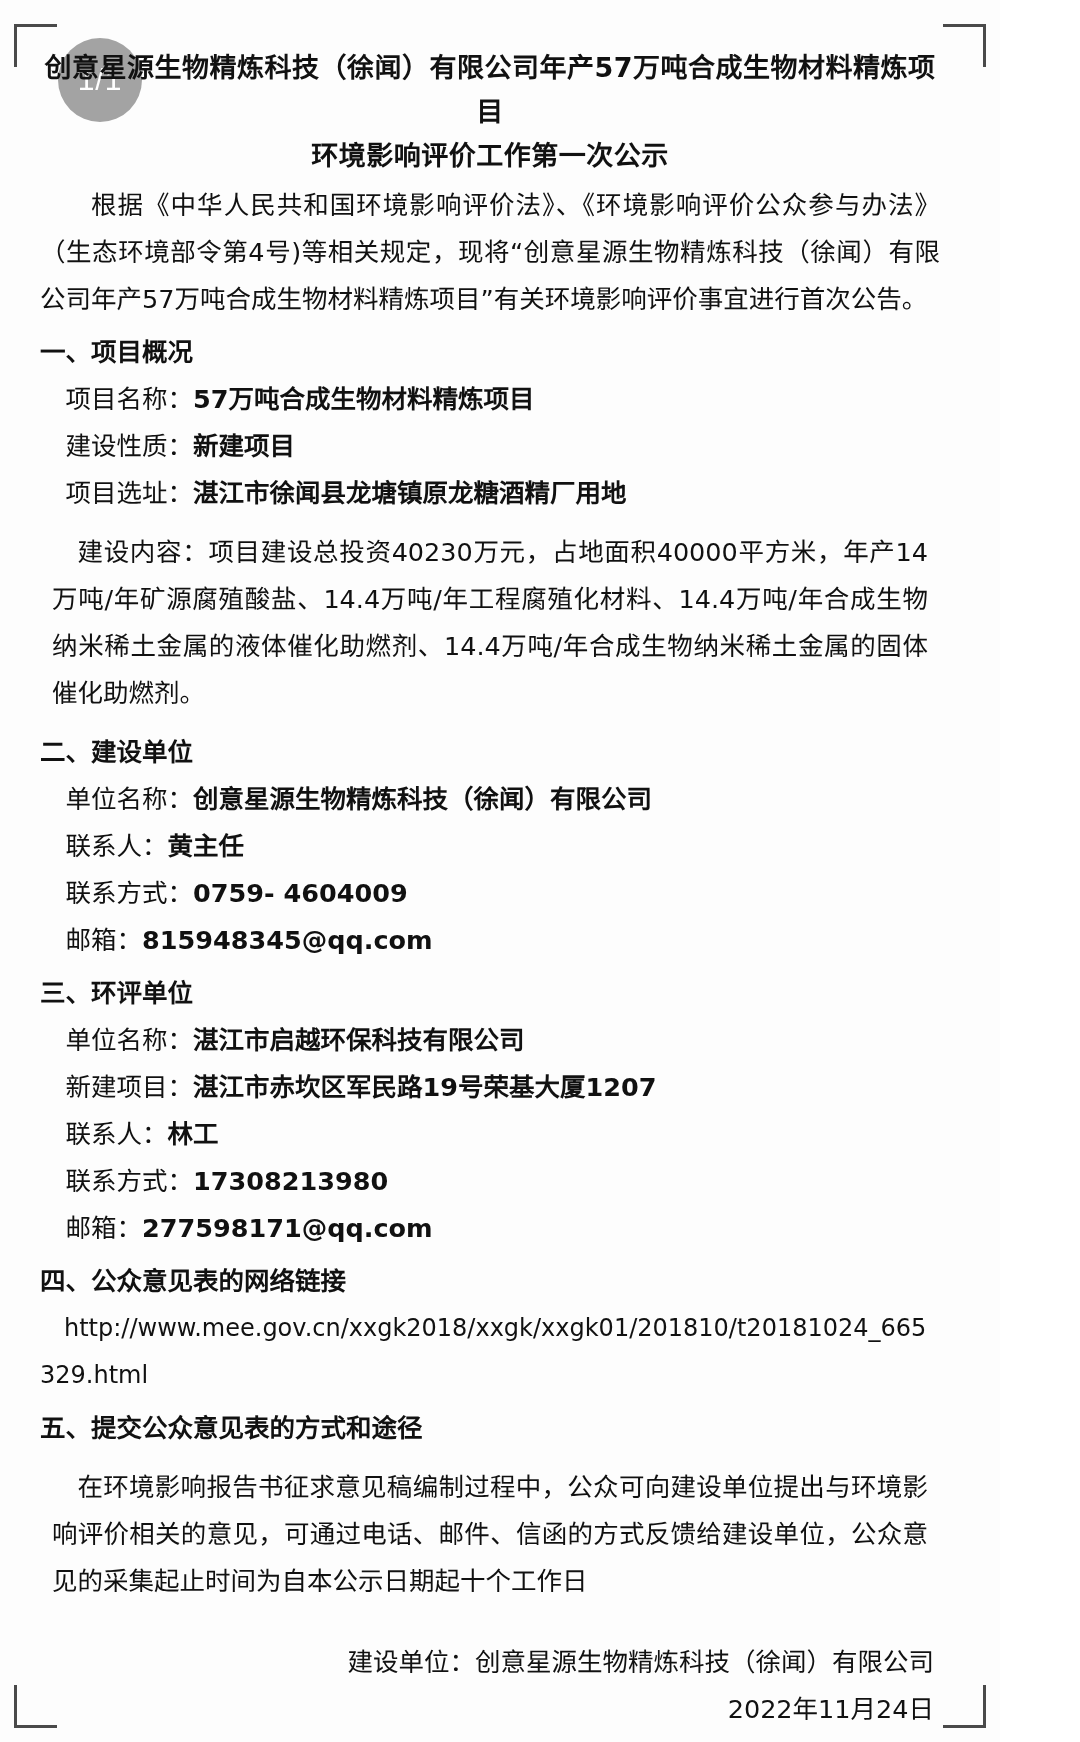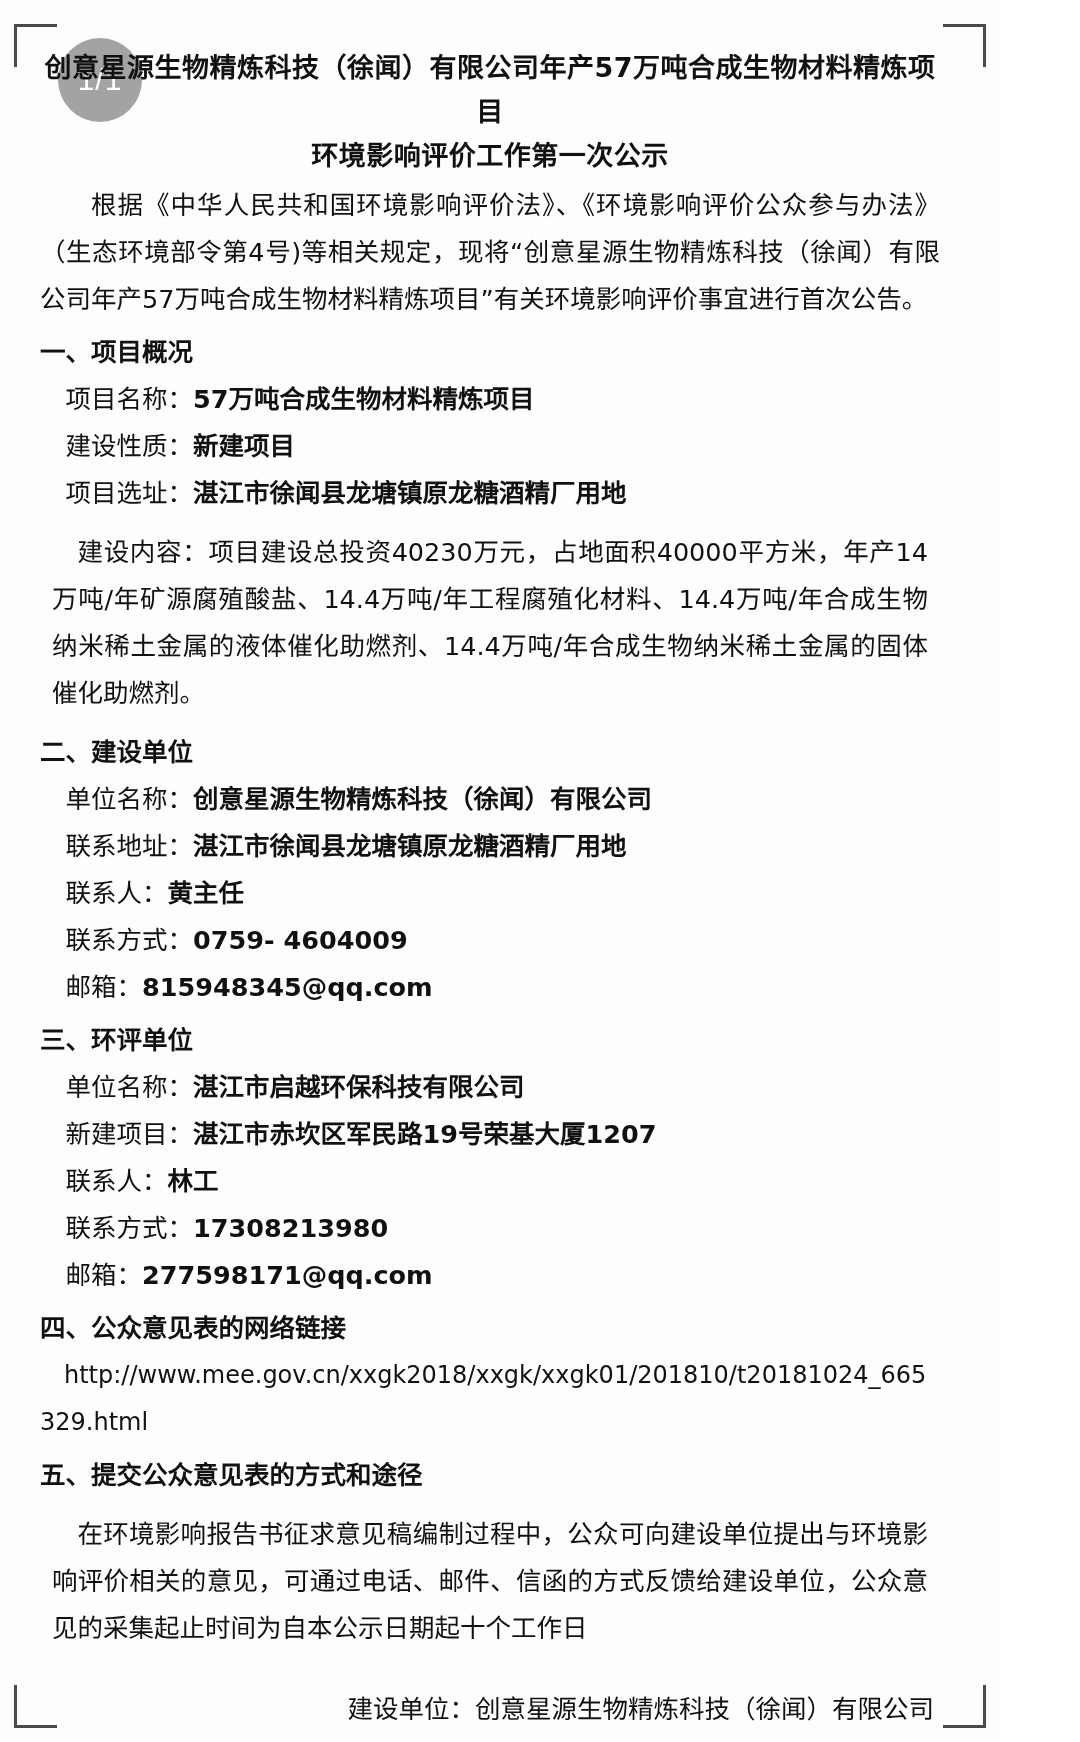--- a/index.html
+++ b/index.html
@@ -146,23 +146,20 @@
     <p class="item">
       <span>项目选址：</span><span class="val">湛江市徐闻县龙塘镇原龙糖酒精厂用地</span>
     </p>
     <p class="block">建设内容：项目建设总投资40230万元，占地面积40000平方米，年产14万吨/年矿源腐殖酸盐、14.4万吨/年工程腐殖化材料、14.4万吨/年合成生物纳米稀土金属的液体催化助燃剂、14.4万吨/年合成生物纳米稀土金属的固体催化助燃剂。</p>
 
     <h2 class="section">二、建设单位</h2>
     <p class="item">
       <span>单位名称：</span><span class="val">创意星源生物精炼科技（徐闻）有限公司</span>
     </p>
     <p class="item">
-      <span>联系地址：</span><span class="val">湛江市徐闻县龙塘镇原龙糖酒精厂用地</span>
-    </p>
-    <p class="item">
       <span>联系人：</span><span class="val">黄主任</span>
     </p>
     <p class="item">
       <span>联系方式：</span><span class="val">0759- 4604009</span>
     </p>
     <p class="item">
       <span>邮箱：</span><span class="val">815948345@qq.com</span>
     </p>
 
     <h2 class="section">三、环评单位</h2>

